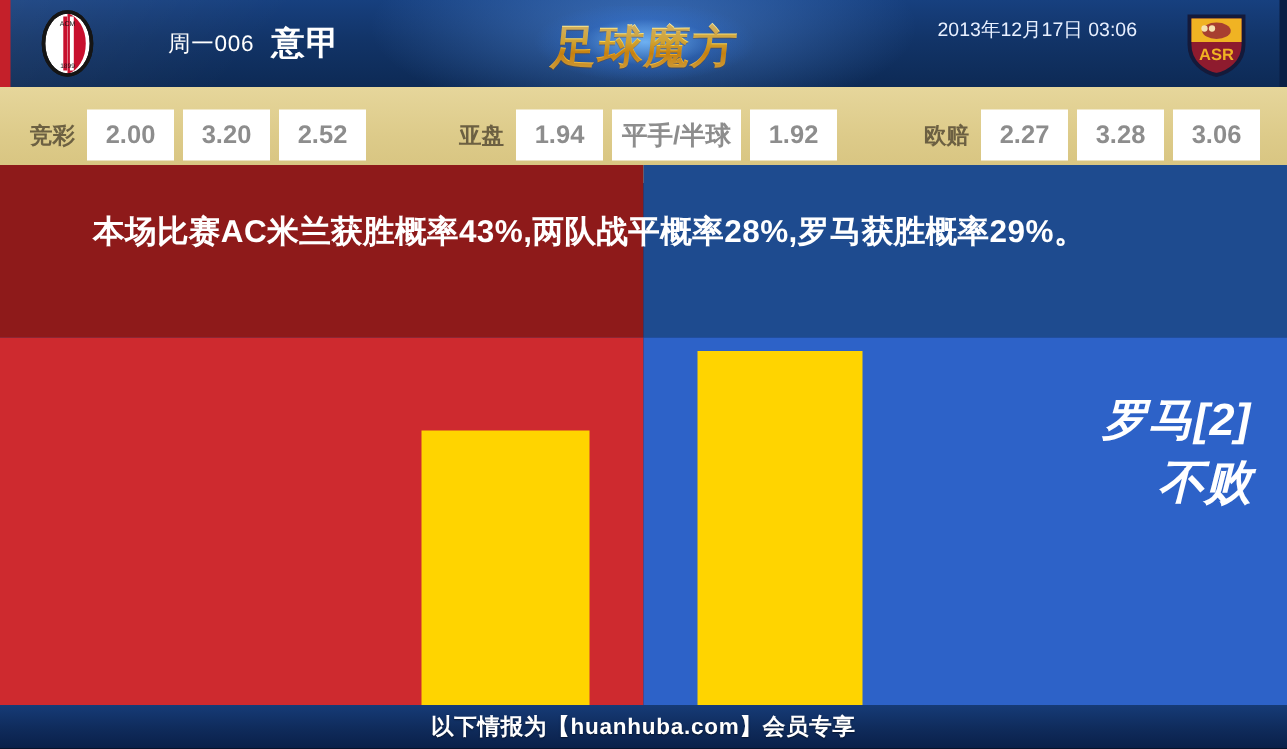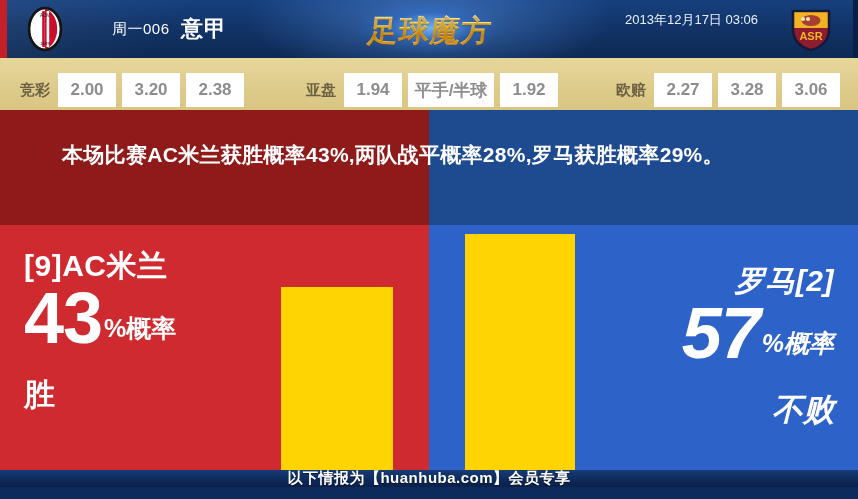--- a/index.html
+++ b/index.html
@@ -104,21 +104,21 @@
   .team-away{right:24px;top:39px;text-align:right;font-style:italic;}
 
   .team-name{font-size:30px;font-weight:bold;letter-spacing:.5px;line-height:34px;}
   .pct-row{line-height:66px;margin-top:2px;}
   .pct-num{font-size:72px;font-weight:bold;letter-spacing:-1px;}
   .pct-suffix{font-size:25px;font-weight:bold;margin-left:2px;vertical-align:6px;}
   .outcome{font-size:31px;font-weight:bold;line-height:40px;margin-top:4px;}
 
   
   .footer{
-    position:absolute;left:0;top:470px;width:858px;height:17px;
+    position:absolute;left:0;top:470px;width:858px;height:29px;
     background:linear-gradient(180deg,#163b77 0%,#0f2b5b 55%,#0a2049 100%);
     display:flex;align-items:center;justify-content:center;
   }
   .footer-text{
     color:#ffffff;font-size:15px;font-weight:bold;letter-spacing:.5px;
     text-shadow:0 1px 1px rgba(0,0,0,.5);
   }
 </style>
 </head>
 <body>
@@ -162,21 +162,21 @@
       <div>2013年12月17日 03:06</div>
     </div>
   </div>
 
   <div class="odds">
 
     <div class="odds-group grp-a">
       <span class="odds-label">竞彩</span>
       <span class="odds-cell">2.00</span>
       <span class="odds-cell">3.20</span>
-      <span class="odds-cell">2.38</span>
+      <span class="odds-cell">2.52</span>
     </div>
 
     <div class="odds-group grp-b">
       <span class="odds-label">亚盘</span>
       <span class="odds-cell">1.94</span>
       <span class="odds-cell wide">平手/半球</span>
       <span class="odds-cell">1.92</span>
     </div>
 
     <div class="odds-group grp-c">
@@ -193,33 +193,23 @@
     <div class="band-text">本场比赛AC米兰获胜概率43%,两队战平概率28%,罗马获胜概率29%。</div>
   </div>
 
   <div class="panels">
     <div class="panel-left"></div>
     <div class="panel-right"></div>
 
     <div class="bar bar-home"></div>
     <div class="bar bar-away"></div>
 
-    <div class="team-block team-home">
-      <div class="team-name">[9]AC米兰</div>
-      <div class="pct-row">
-        <span class="pct-num">43</span><span class="pct-suffix">%概率</span>
-      </div>
-      <div class="outcome">胜</div>
-    </div>
 
     <div class="team-block team-away">
       <div class="team-name">罗马[2]</div>
-      <div class="pct-row">
-        <span class="pct-num">57</span><span class="pct-suffix">%概率</span>
-      </div>
       <div class="outcome">不败</div>
     </div>
   </div>
 
   <div class="footer">
     <span class="footer-text">以下情报为【huanhuba.com】会员专享</span>
   </div>
 
 </div>
 

